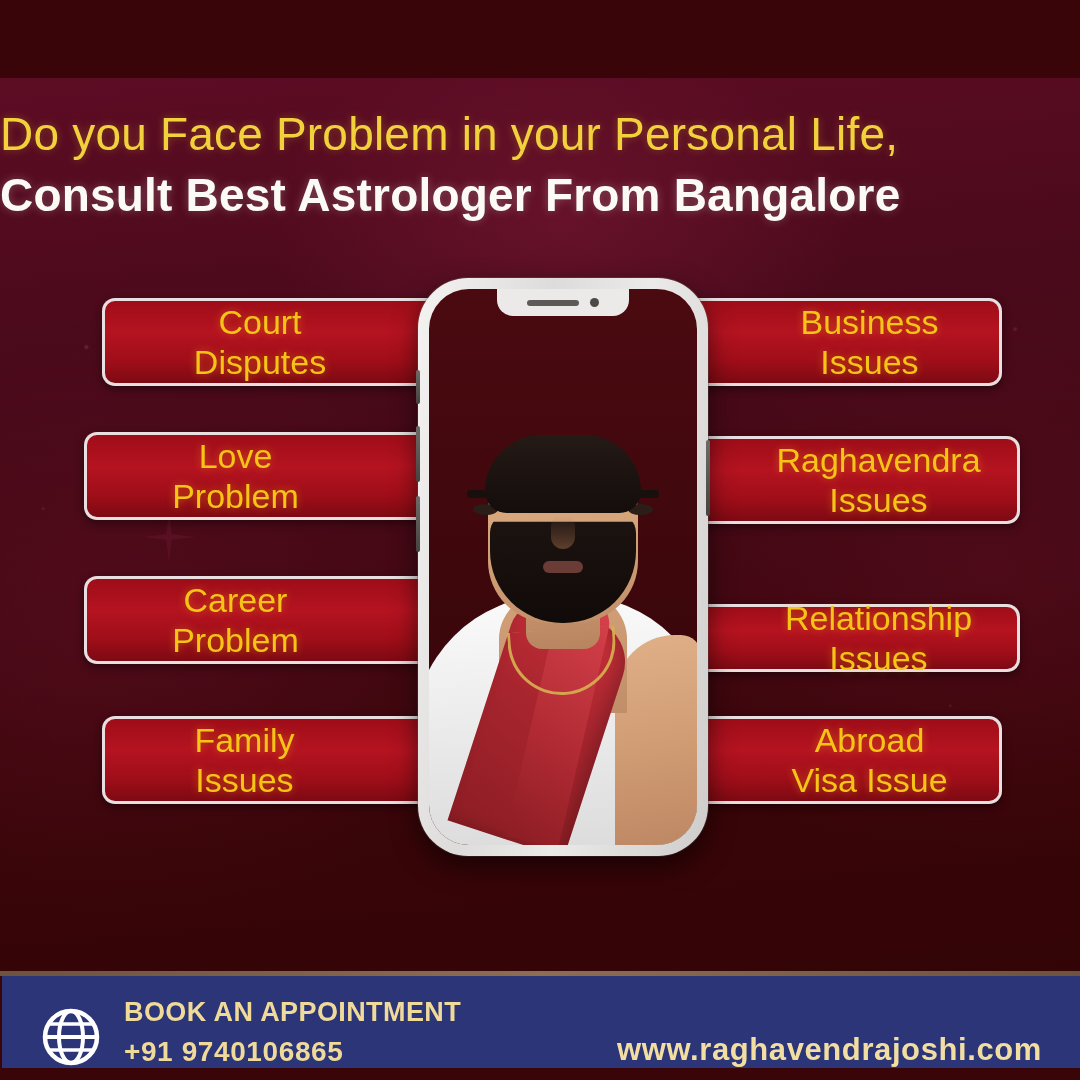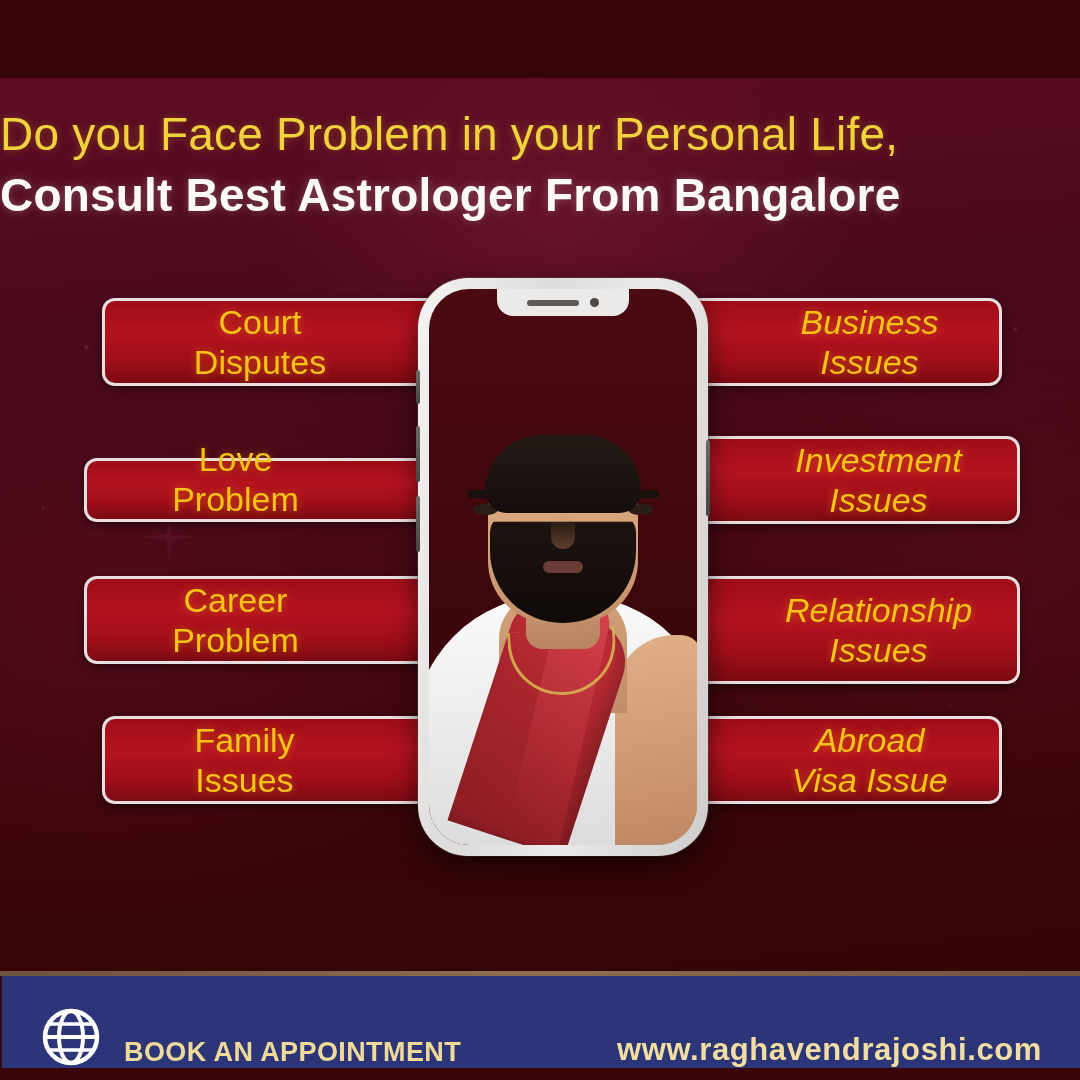--- a/index.html
+++ b/index.html
@@ -102,21 +102,20 @@
   }
   .chip-left {
     border:3px solid #e9dfe0;
     border-right:none;
     border-radius:13px 0 0 13px;
   }
   .chip-right {
     border:3px solid #e9dfe0;
     border-left:none;
     border-radius:0 13px 13px 0;
-    font-style:italic;
   }
   .chip-label {
     color:#F6C417;
     font-size:34px;
     line-height:1.18;
     text-align:center;
     text-shadow:0 0 8px rgba(255,170,20,0.45);
     white-space:pre-line;
     padding:0 6px;
   }
@@ -343,42 +342,42 @@
 
   <div class="headline">
     <div class="headline-line1">Do you Face Problem in your Personal Life,</div>
     <div class="headline-line2">Consult Best Astrologer From Bangalore</div>
   </div>
 
   <div class="chip chip-left" style="left:102px; top:298px; width:350px; height:88px;padding-left:31px;">
     <span class="chip-label">Court
 Disputes</span>
   </div>
-  <div class="chip chip-left" style="left:84px; top:458px; width:368px; height:64px;align-items:flex-end;">
+  <div class="chip chip-left" style="left:84px; top:432px; width:368px; height:88px;">
     <span class="chip-label">Love
 Problem</span>
   </div>
   <div class="chip chip-left" style="left:84px; top:576px; width:368px; height:88px;">
     <span class="chip-label">Career
 Problem</span>
   </div>
   <div class="chip chip-left" style="left:102px; top:716px; width:350px; height:88px;">
     <span class="chip-label">Family
 Issues</span>
   </div>
 
   <div class="chip chip-right" style="left:672px; top:298px; width:330px; height:88px;">
     <span class="chip-label">Business
 Issues</span>
   </div>
   <div class="chip chip-right" style="left:672px; top:436px; width:348px; height:88px;">
-    <span class="chip-label">Investment
+    <span class="chip-label">Raghavendra
 Issues</span>
   </div>
-  <div class="chip chip-right" style="left:672px; top:576px; width:348px; height:108px;">
+  <div class="chip chip-right" style="left:672px; top:604px; width:348px; height:68px;">
     <span class="chip-label">Relationship
 Issues</span>
   </div>
   <div class="chip chip-right" style="left:672px; top:716px; width:330px; height:88px;align-items:center;">
     <span class="chip-label">Abroad
 Visa Issue</span>
   </div>
 
   <div class="phone">
     <div class="side-btn sb-left-1"></div>
@@ -421,17 +420,18 @@
       <svg width="60" height="60" viewBox="0 0 60 60">
         <circle cx="30" cy="30" r="26" fill="none" stroke="#ffffff" stroke-width="4.5"></circle>
         <ellipse cx="30" cy="30" rx="12" ry="26" fill="none" stroke="#ffffff" stroke-width="4"></ellipse>
         <line x1="4" y1="30" x2="56" y2="30" stroke="#ffffff" stroke-width="4"></line>
         <line x1="9" y1="17" x2="51" y2="17" stroke="#ffffff" stroke-width="3.5"></line>
         <line x1="9" y1="43" x2="51" y2="43" stroke="#ffffff" stroke-width="3.5"></line>
       </svg>
     </div>
     <div class="footer-left-text">
       <div class="book-label">BOOK AN APPOINTMENT</div>
+      <div class="phone-number">+91 9740106865</div>
     </div>
     <div class="website">www.raghavendrajoshi.com</div>
   </div>
 
 </div>
 
 </body></html>

